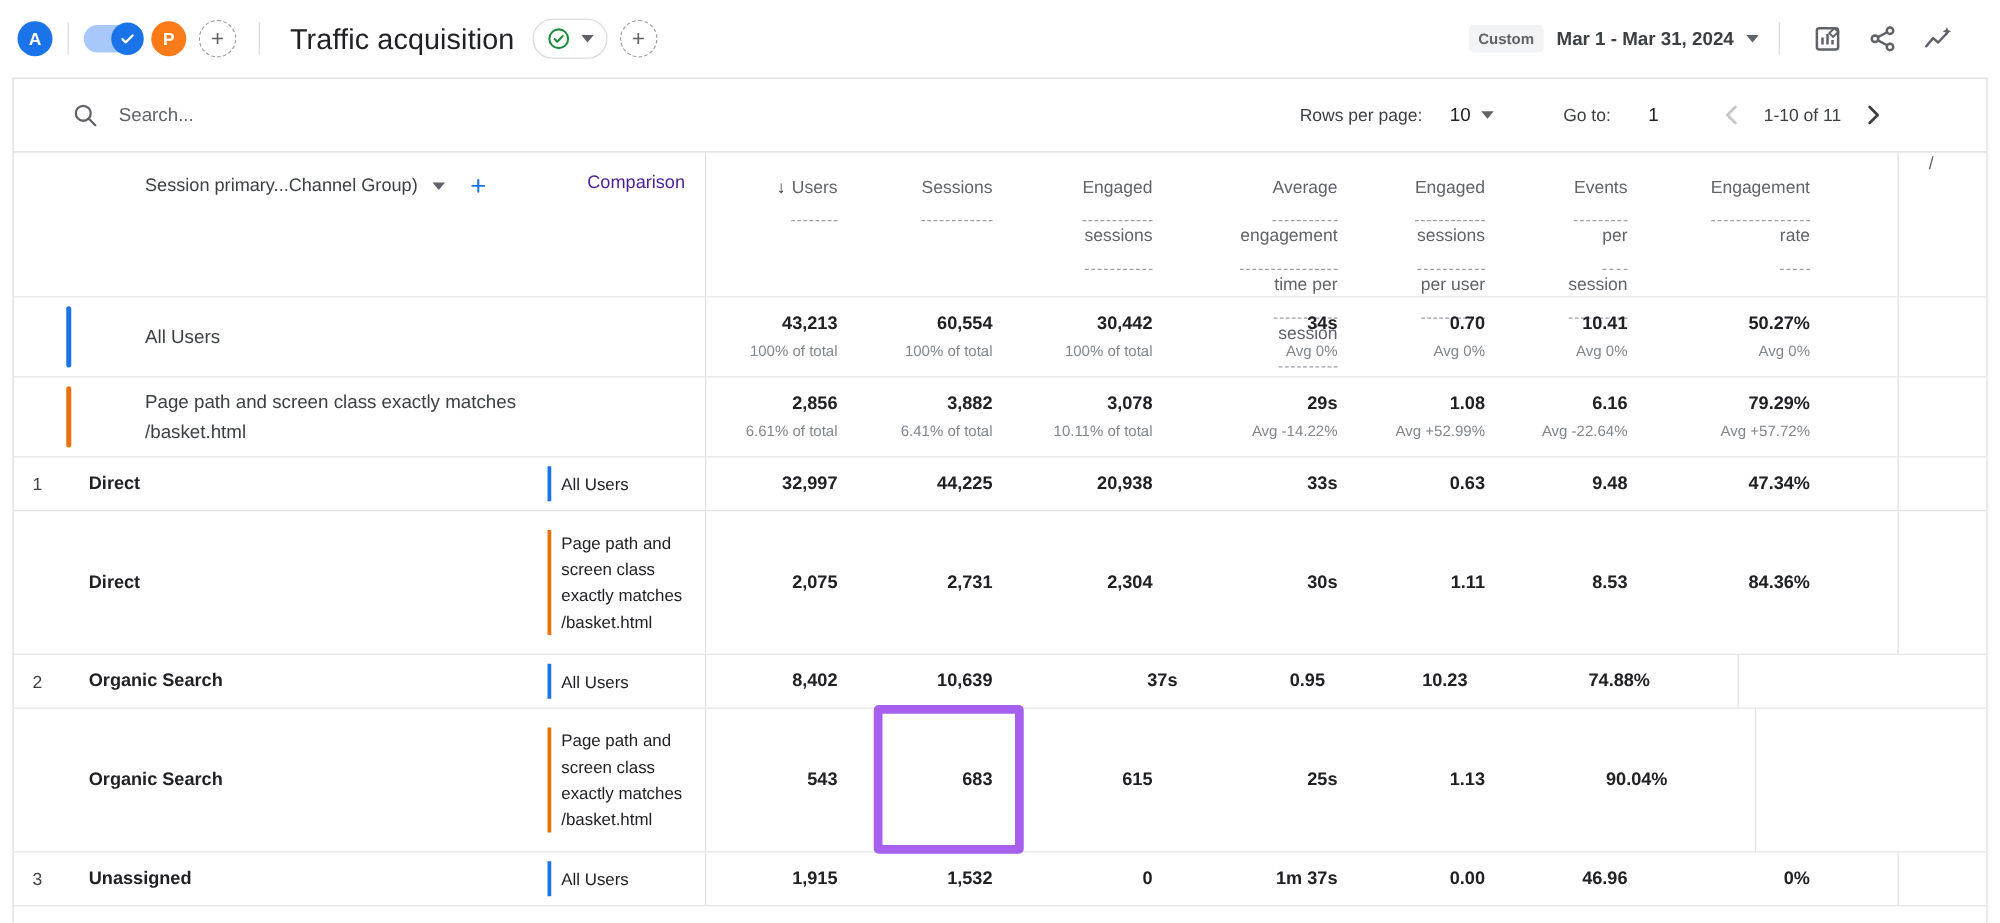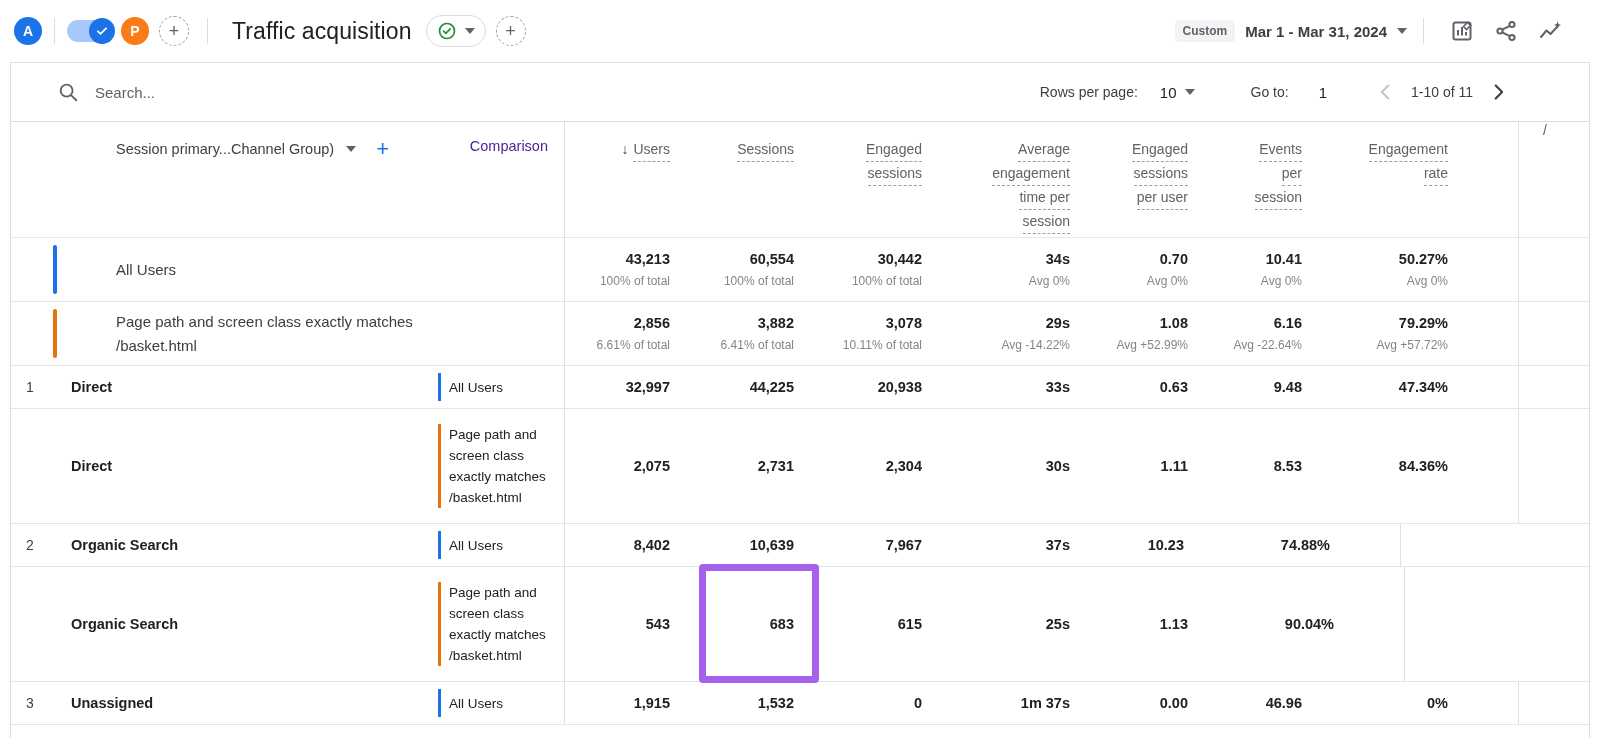--- a/index.html
+++ b/index.html
@@ -46,21 +46,21 @@
   .hdr-dim{align-items:flex-start;padding-top:16px;}
   .dimctrl{margin-left:105px;display:flex;align-items:center;font-size:14.5px;color:#3c4043;}
   .dimctrl .caret{margin-left:12px;}
   .blueplus{color:#1a73e8;font-size:22px;font-weight:400;margin-left:20px;line-height:1;}
   .comp-hdr{width:100%;text-align:right;padding-right:16px;font-size:14.5px;color:#4c1d95;align-self:flex-start;padding-top:16px;}
   .hcell{padding-top:16px;text-align:right;}
   .m0{width:105px;flex:0 0 auto;}.m1{width:124px;flex:0 0 auto;}.m2{width:128px;flex:0 0 auto;}
   .m3{width:148px;flex:0 0 auto;}.m4{width:118px;flex:0 0 auto;}.m5{width:114px;flex:0 0 auto;}
   .m6{width:146px;flex:0 0 auto;}
   .hline-row{line-height:22px;white-space:nowrap;}
-  .hline{display:inline-block;font-size:14px;color:#5f6368;border-bottom:1px dashed #9aa0a6;padding-bottom:1px;}
+  .hline{display:inline-block;font-size:14px;color:#5f6368;border-bottom:1px dashed #9aa0a6;padding-bottom:16px;}
   .sortarrow{color:#3c4043;font-size:14px;margin-right:5px;}
   .trow{display:flex;position:relative;border-bottom:1px solid #e4e5e7;}
   .sumrow{height:63px;}
   .sumbar{position:absolute;left:42px;top:7px;bottom:7px;width:4px;border-radius:2px;}
   .sum-label{margin-left:105px;font-size:15px;color:#3c4043;max-width:345px;line-height:24px;}
   .mcell{display:flex;flex-direction:column;align-items:flex-end;justify-content:flex-start;padding-top:11px;text-align:center;}
   .mv{font-size:14.5px;font-weight:700;color:#202124;line-height:20px;}
   .ms{font-size:12px;color:#80868b;line-height:19px;margin-top:3px;}
   .datarow{height:42px;}
   .datarow.tall{height:114px;}
@@ -353,25 +353,25 @@
         <div class="cell-comp">
           <div class="comp-inner" style="border-left-color: rgb(26, 115, 232);">All Users</div>
         </div>
         <div class="metrics">
           <div class="mcell m0">
             <div class="mv">8,402</div>
           </div>
           <div class="mcell m1">
             <div class="mv">10,639</div>
           </div>
-          <div class="mcell m2">
-            <div class="mv">7,967</div>
-          </div>
           <div class="mcell m3">
             <div class="mv">37s</div>
+          </div>
+          <div class="mcell m4">
+            <div class="mv">0.95</div>
           </div>
           <div class="mcell m5">
             <div class="mv">10.23</div>
           </div>
           <div class="mcell m6">
             <div class="mv">74.88%</div>
           </div>
           <div class="mspacer"></div>
           <div class="mpartial"></div>
         </div>

